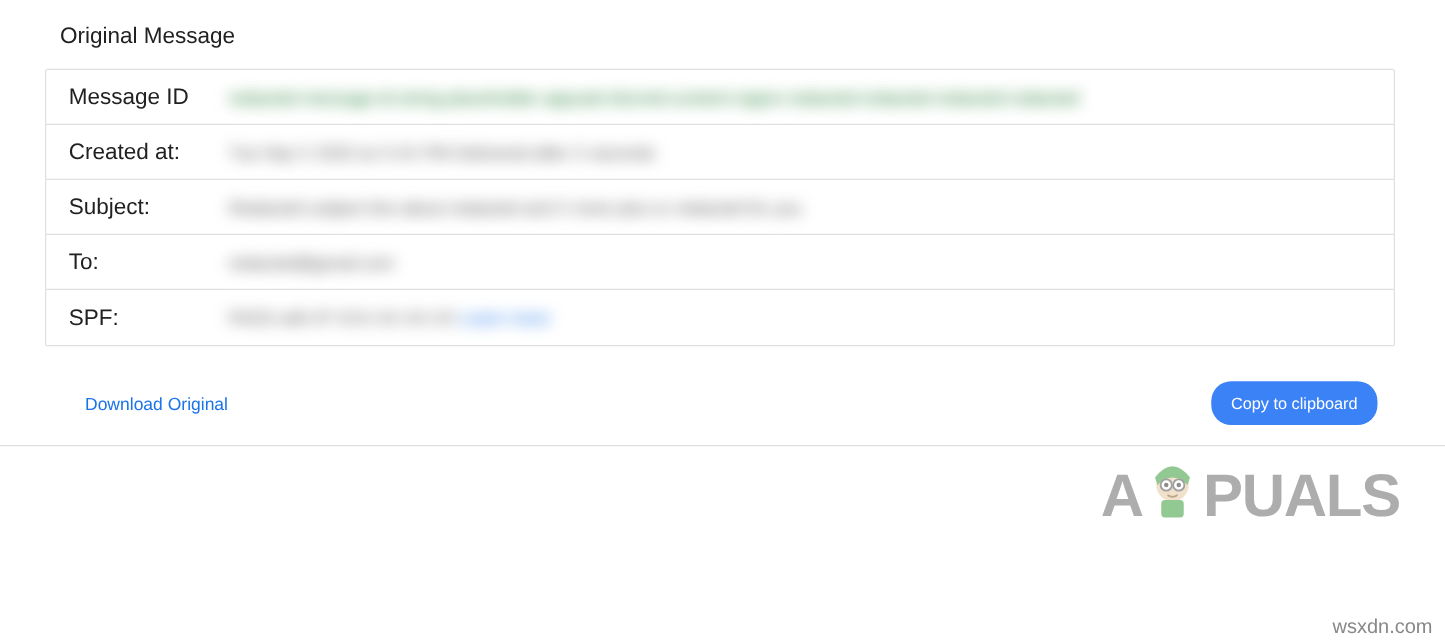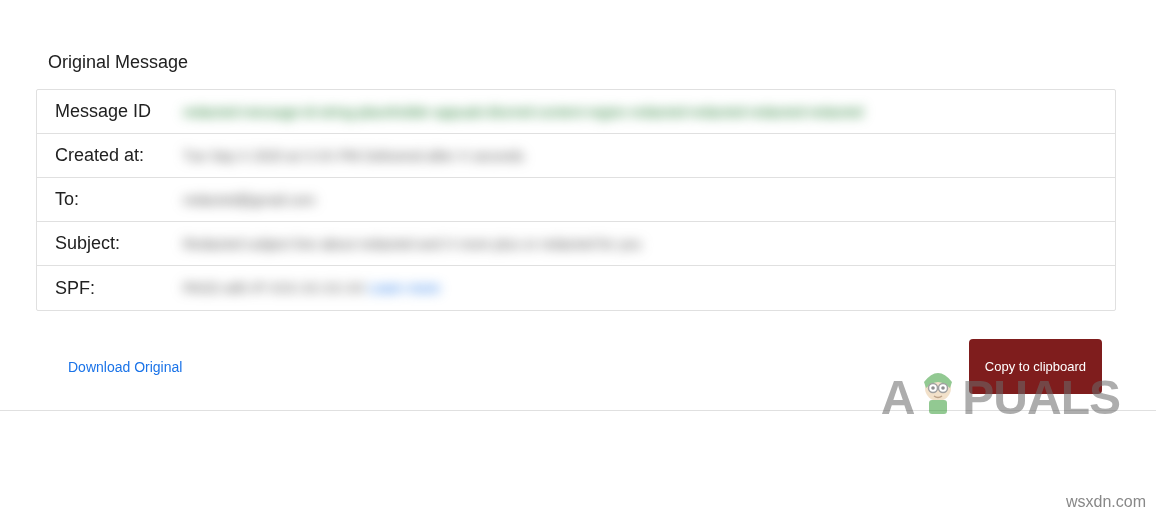--- a/index.html
+++ b/index.html
@@ -12,21 +12,20 @@
       overflow: hidden;
     }
     .container {
       padding: 10px 0 0 0;
     }
     .page-title {
       font-size: 18px;
       font-weight: 400;
       color: #212121;
       padding: 8px 14px 16px 48px;
-      margin-top: 34px;
     }
     .info-table {
       margin: 0 40px 0 36px;
       border: 1px solid #e0e0e0;
       border-radius: 2px;
     }
     .info-row {
       display: flex;
       align-items: center;
       border-bottom: 1px solid #e0e0e0;
@@ -58,25 +57,25 @@
       padding: 28px 54px 16px 68px;
       border-bottom: 1px solid #e0e0e0;
     }
     .download-link {
       color: #1a73e8;
       font-size: 14px;
       text-decoration: none;
       cursor: pointer;
     }
     .copy-btn {
-      background: #7f1d1d;
+      background: #3b82f6;
       color: #fff;
       border: none;
-      border-radius: 4px;
-      padding: 20px 16px;
+      border-radius: 16px;
+      padding: 10px 16px;
       font-size: 13px;
       font-weight: 500;
       cursor: pointer;
     }
     .watermark-site {
       position: absolute;
       bottom: 4px;
       right: 10px;
       font-size: 16px;
       color: #888;
@@ -119,27 +118,27 @@
       <div class="info-value blur-green">redacted-message-id-string-placeholder-appuals-blurred-content-region-redacted-redacted-redacted-redacted</div>
     </div>
 
     <div class="info-row">
       <div class="info-label">Created at:</div>
       <div class="info-value">Tue Sep X 2020 at X:XX PM Delivered after X seconds</div>
     </div>
 
 
     <div class="info-row">
-      <div class="info-label">To:</div>
-      <div class="info-value">redacted@gmail.com</div>
+      <div class="info-label">Subject:</div>
+      <div class="info-value">Redacted subject line about redacted and X more plus or redacted for you</div>
     </div>
 
     <div class="info-row">
-      <div class="info-label">Subject:</div>
-      <div class="info-value">Redacted subject line about redacted and X more plus or redacted for you</div>
+      <div class="info-label">To:</div>
+      <div class="info-value">redacted@gmail.com</div>
     </div>
 
     <div class="info-row">
       <div class="info-label">SPF:</div>
       <div class="info-value">
         <span>PASS with IP XXX.XX.XX.XX</span>
         <span class="blur-blue">Learn more</span>
       </div>
     </div>
 

